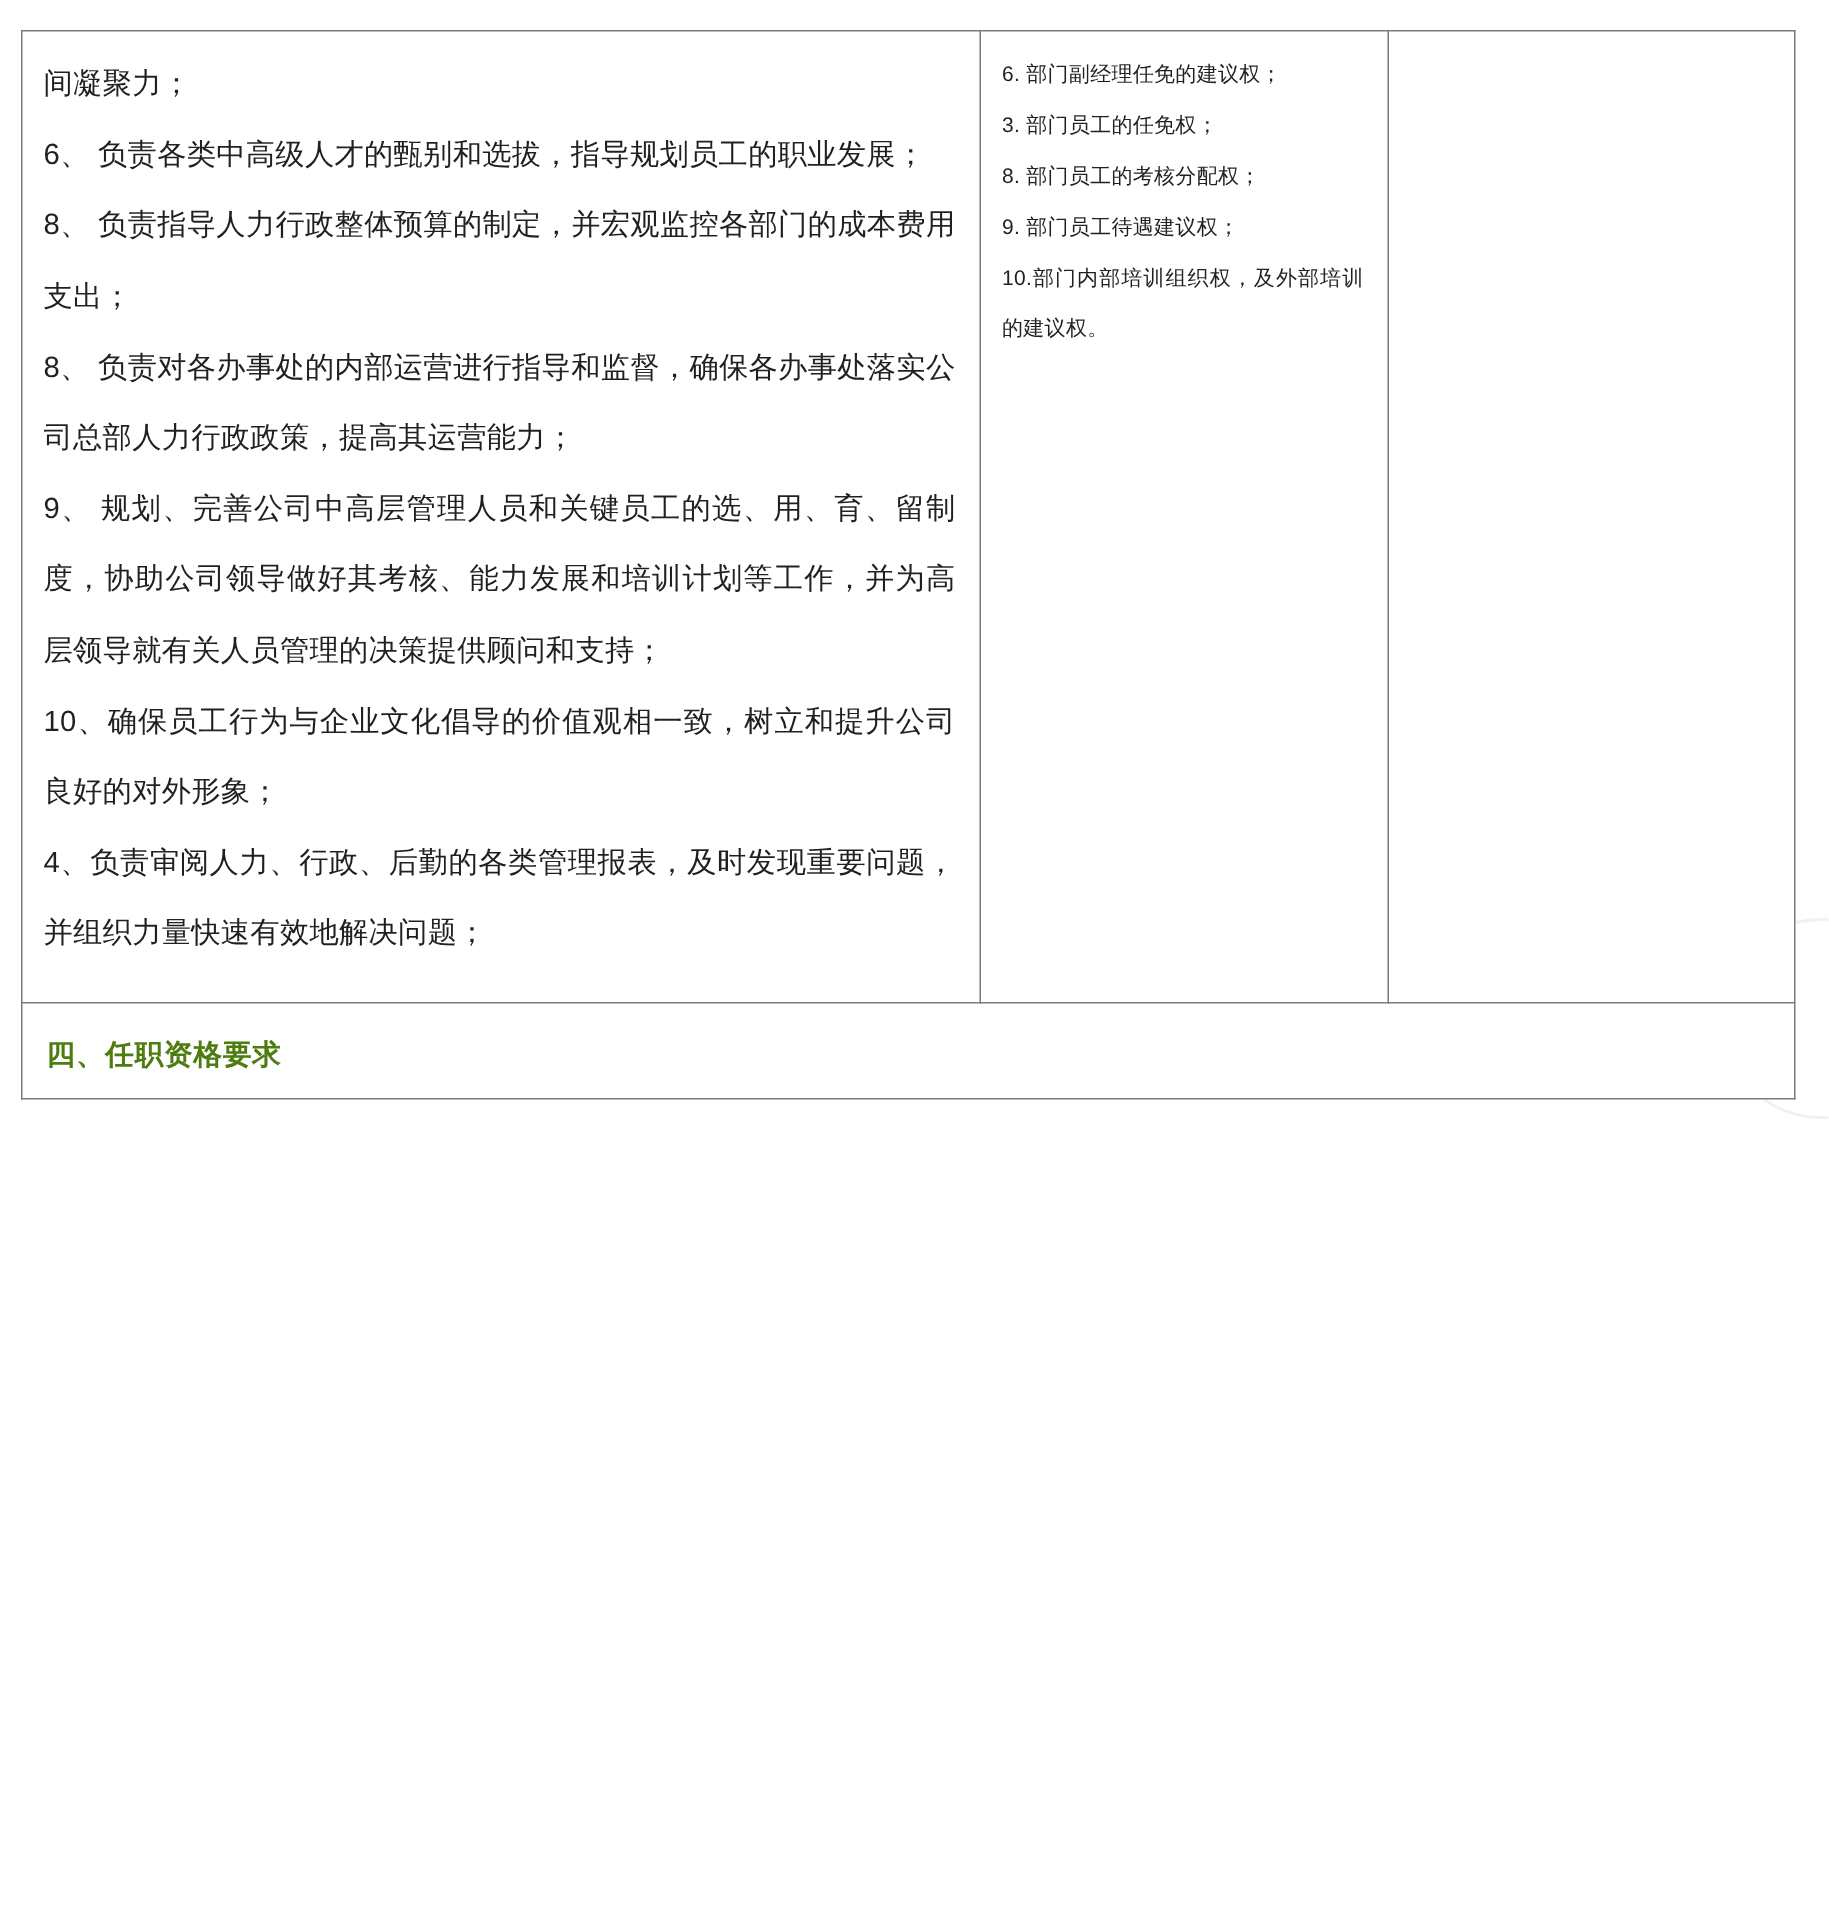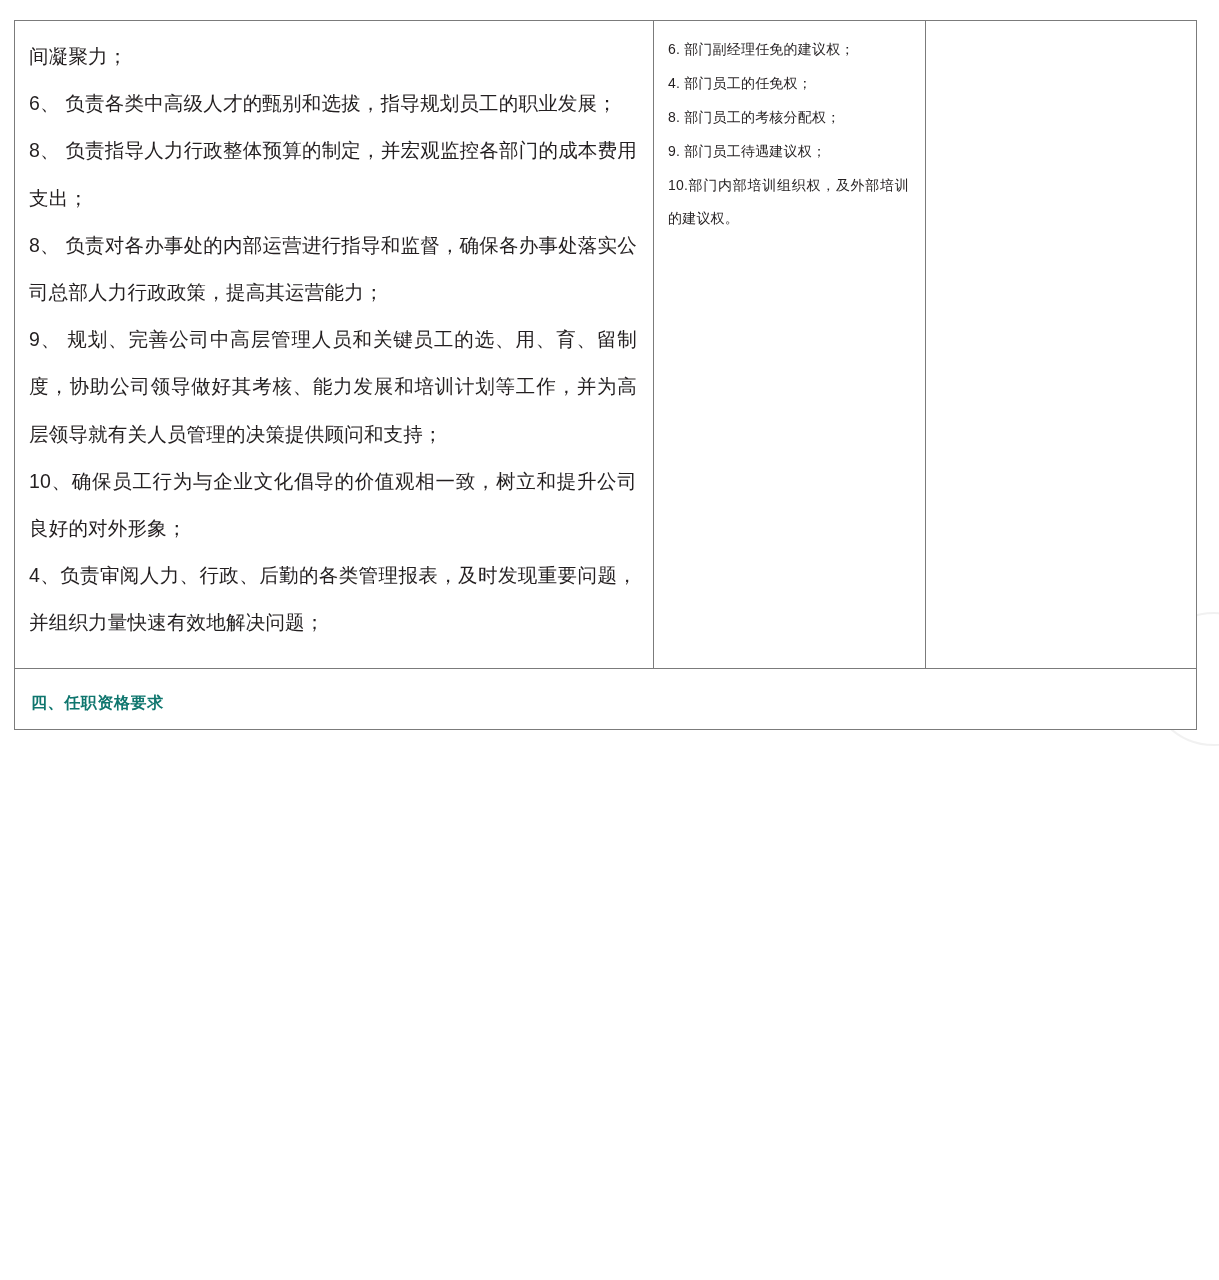--- a/index.html
+++ b/index.html
@@ -90,25 +90,25 @@
     margin-top: -4px;
   }
 
   .section-head td {
     padding: 0;
   }
   .section-head .cell-pad {
     padding: 24px 16px 16px 16px;
   }
   .head-text {
-    font-size: 16px;
+    font-size: 19px;
     font-weight: bold;
     line-height: 1.2;
     letter-spacing: 0.6px;
-    color: #0f766e;
+    color: #4d7c0f;
   }
 
   .qual .cell-pad {
     padding: 22px 16px 26px 14px;
   }
   .qual .para {
     line-height: 2.52;
     font-size: 19.5px;
   }
   .qual .para.first {
@@ -142,21 +142,21 @@
             <p class="para">8、 负责指导人力行政整体预算的制定，并宏观监控各部门的成本费用支出；</p>
             <p class="para">8、 负责对各办事处的内部运营进行指导和监督，确保各办事处落实公司总部人力行政政策，提高其运营能力；</p>
             <p class="para">9、 规划、完善公司中高层管理人员和关键员工的选、用、育、留制度，协助公司领导做好其考核、能力发展和培训计划等工作，并为高层领导就有关人员管理的决策提供顾问和支持；</p>
             <p class="para">10、确保员工行为与企业文化倡导的价值观相一致，树立和提升公司良好的对外形象；</p>
             <p class="para">4、负责审阅人力、行政、后勤的各类管理报表，及时发现重要问题，并组织力量快速有效地解决问题；</p>
           </div>
         </td>
         <td>
           <div class="cell-pad rights">
             <p class="para first">6. 部门副经理任免的建议权；</p>
-            <p class="para">4. 部门员工的任免权；</p>
+            <p class="para">3. 部门员工的任免权；</p>
             <p class="para">8. 部门员工的考核分配权；</p>
             <p class="para">9. 部门员工待遇建议权；</p>
             <p class="para">10.部门内部培训组织权，及外部培训的建议权。</p>
           </div>
         </td>
         <td>
           <div class="cell-pad empty-cell"></div>
         </td>
       </tr>
 

